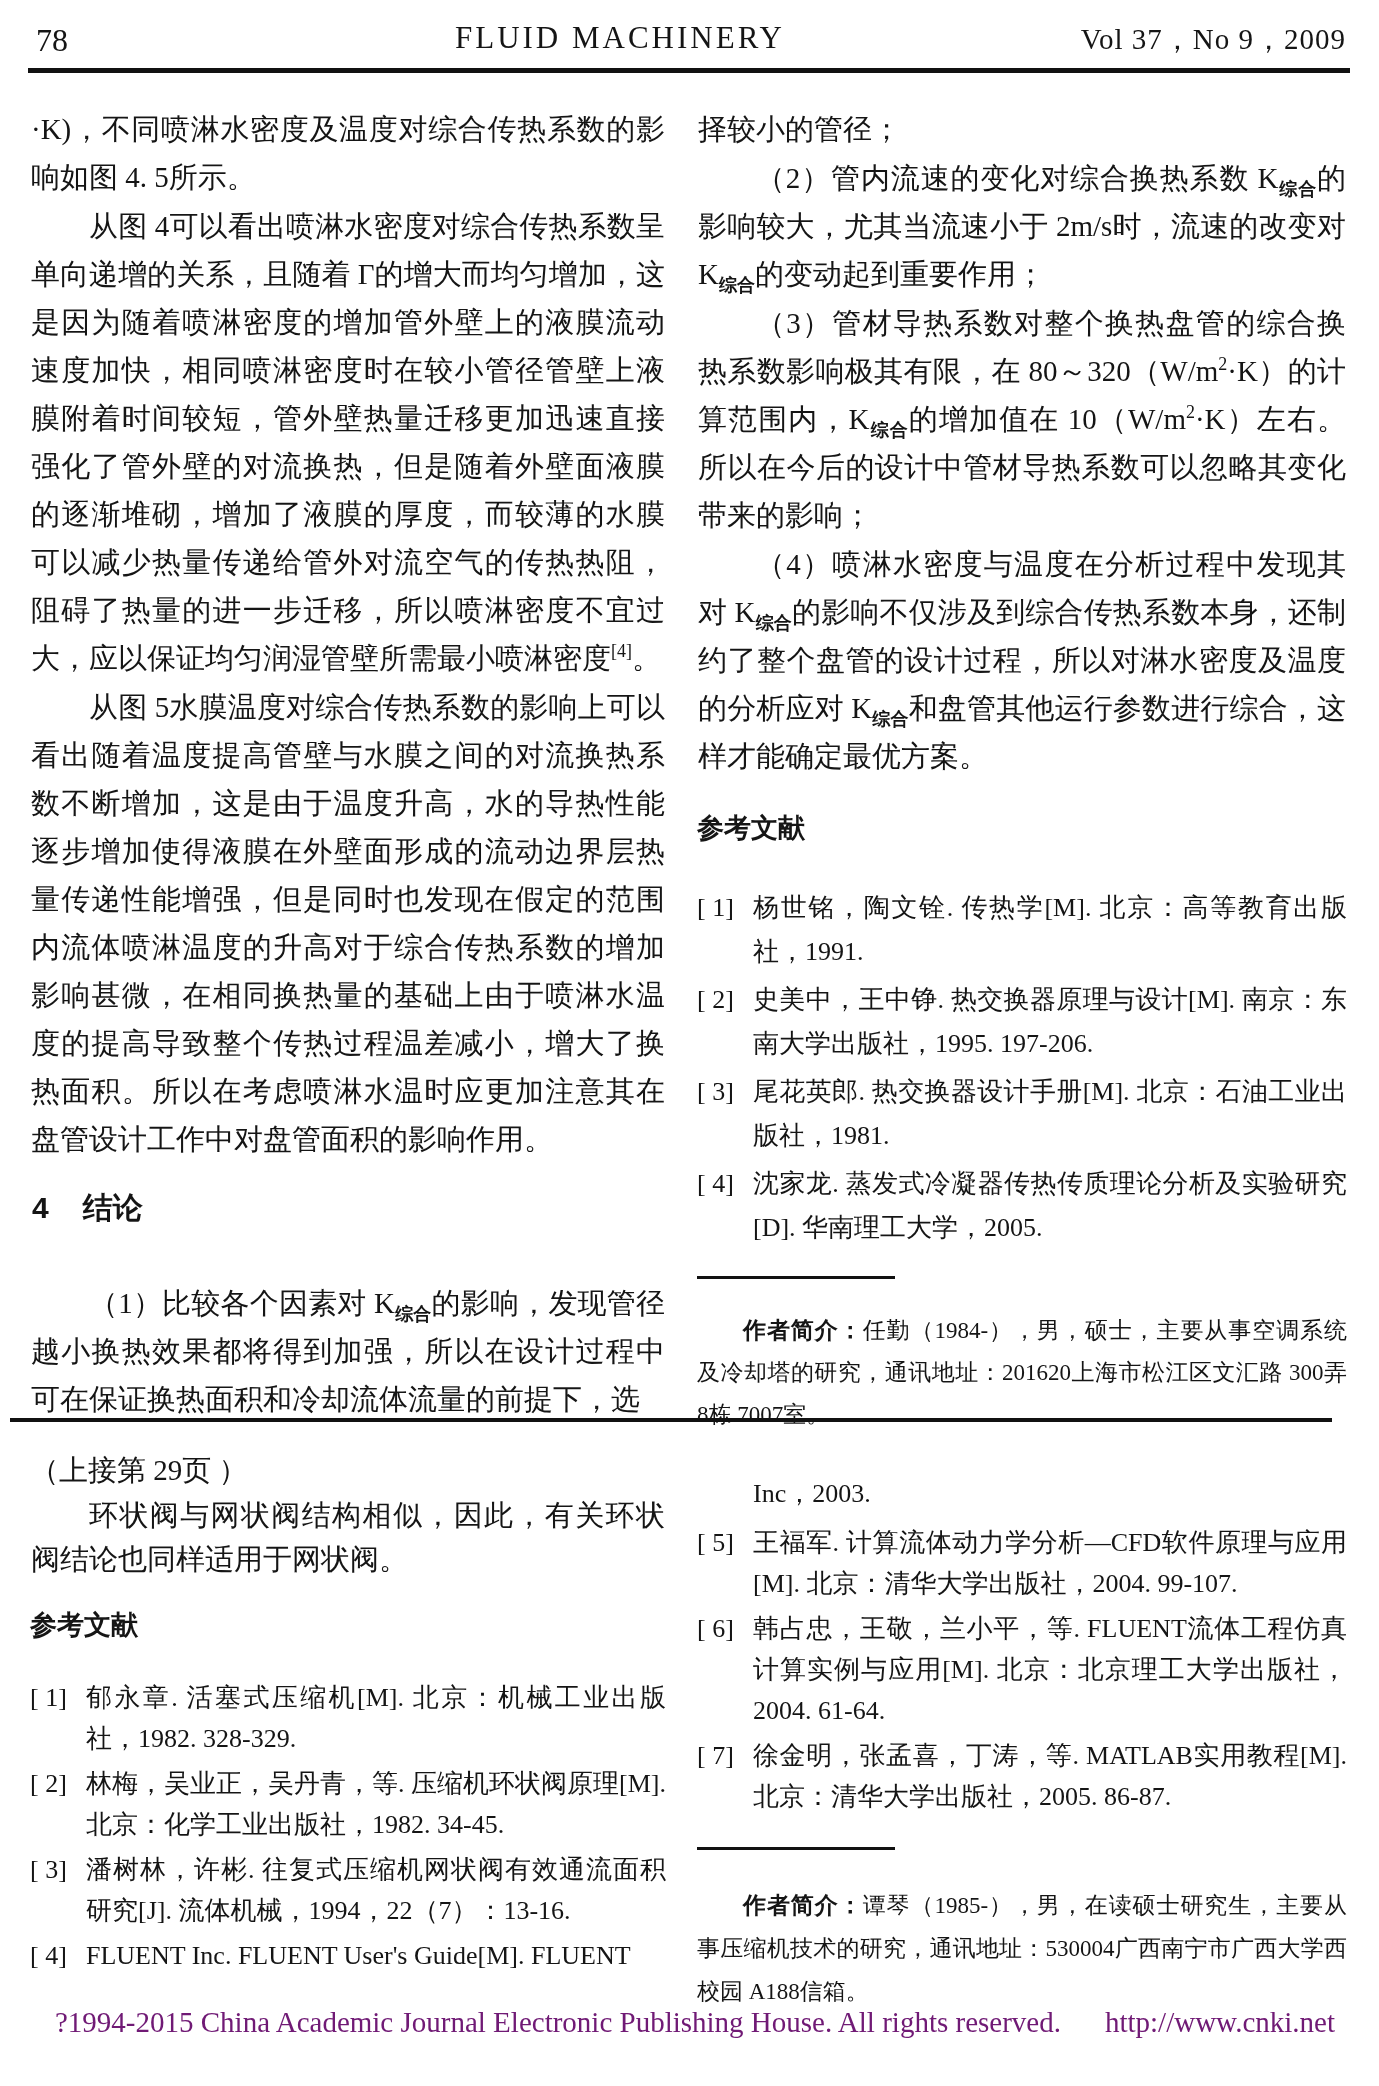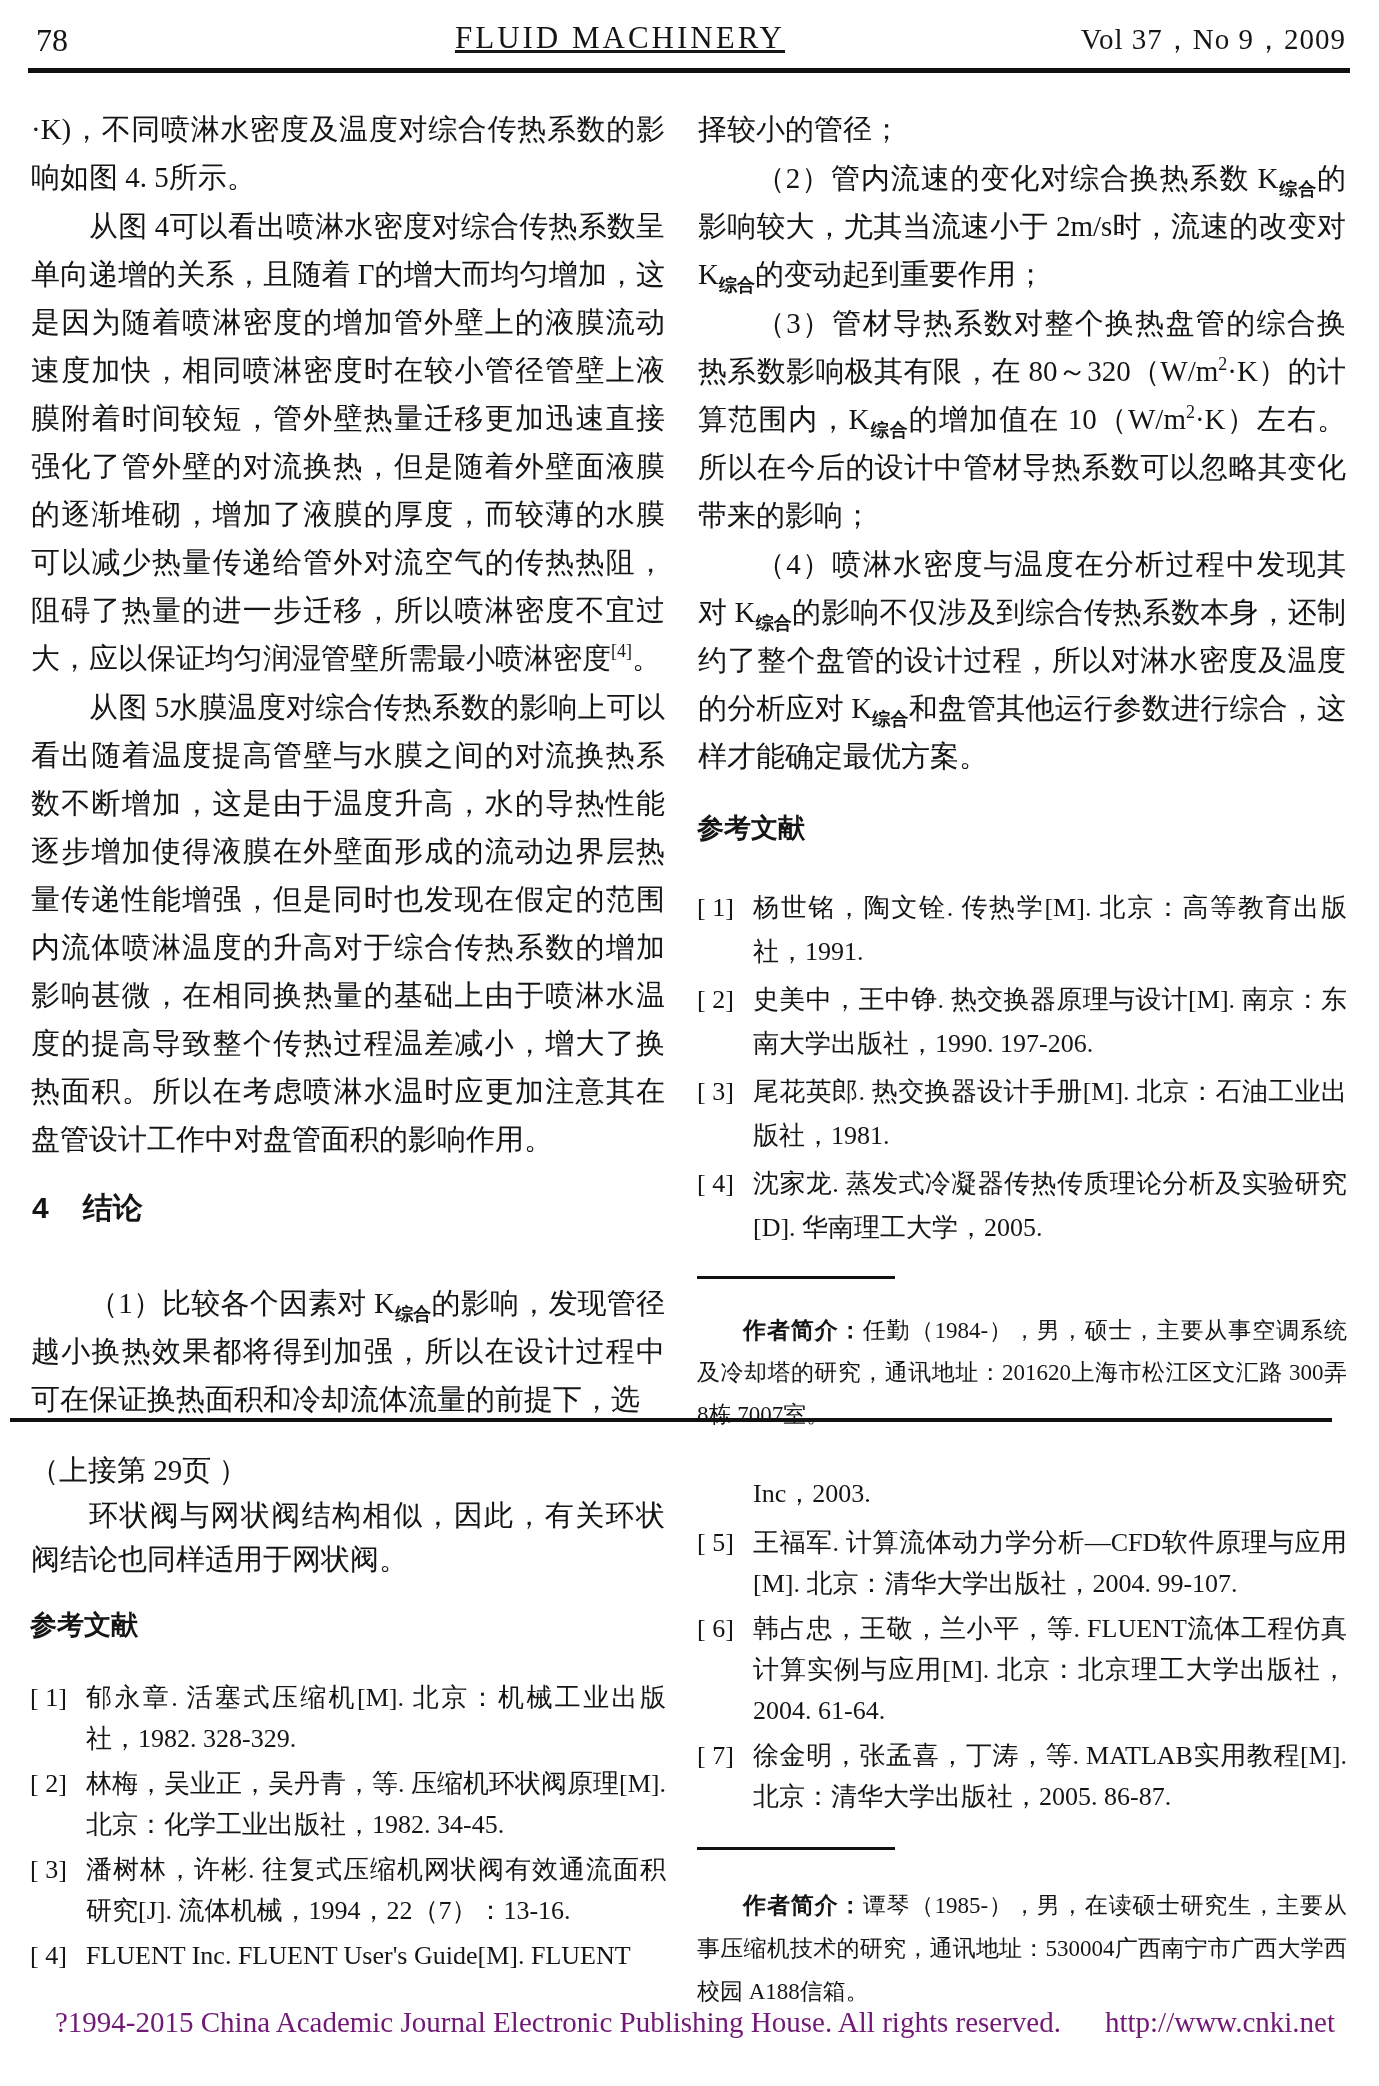--- a/index.html
+++ b/index.html
@@ -3,21 +3,21 @@
 <meta charset="utf-8">
 <style>
   html,body{margin:0;padding:0;background:#e8e8e8;}
   .page{
     position:relative;width:1379px;height:2086px;background:#ffffff;
     margin:0 auto;overflow:hidden;color:#151515;
     font-family:"Liberation Serif","DejaVu Serif",serif;
   }
   
   .hdr-pagenum{position:absolute;top:22px;left:36px;font-size:32px;}
-  .hdr-journal{position:absolute;top:20px;left:340px;width:560px;text-align:center;font-size:31px;letter-spacing:3px;text-decoration:underline;}
+  .hdr-journal{position:absolute;top:20px;left:340px;width:560px;text-align:center;font-size:31px;letter-spacing:3px;}
   .hdr-issue{position:absolute;top:20px;left:1020px;width:326px;text-align:right;font-size:29px;letter-spacing:1px;}
   .hdr-rule{position:absolute;top:68px;left:28px;width:1322px;height:5px;background:#111;}
   
   .col{position:absolute;text-align:justify;}
   .c1l{top:104px;left:30px;width:636px;}
   .c1r{top:104px;left:697px;width:650px;}
   .body-p{font-size:29px;line-height:48px;margin:1px;text-indent:2em;text-align:justify;}
   .noindent{text-indent:0;}
   sup{font-size:0.62em;line-height:0;}
   sub{font-size:0.62em;line-height:0;font-weight:bold;}
@@ -71,21 +71,21 @@
     <p class="body-p">（4）喷淋水密度与温度在分析过程中发现其对 K<sub>综合</sub>的影响不仅涉及到综合传热系数本身，还制约了整个盘管的设计过程，所以对淋水密度及温度的分析应对 K<sub>综合</sub>和盘管其他运行参数进行综合，这样才能确定最优方案。</p>
     <h3 class="ref-h">参考文献</h3>
     <ol class="refs">
   <li class="ref">
     <span class="ref-label">[ 1]</span>
     <span class="ref-text">杨世铭，陶文铨. 传热学[M]. 北京：高等教育出版社，1991.</span>
   </li>
 
   <li class="ref">
     <span class="ref-label">[ 2]</span>
-    <span class="ref-text">史美中，王中铮. 热交换器原理与设计[M]. 南京：东南大学出版社，1990. 197-206.</span>
+    <span class="ref-text">史美中，王中铮. 热交换器原理与设计[M]. 南京：东南大学出版社，1995. 197-206.</span>
   </li>
 
   <li class="ref">
     <span class="ref-label">[ 3]</span>
     <span class="ref-text">尾花英郎. 热交换器设计手册[M]. 北京：石油工业出版社，1981.</span>
   </li>
 
   <li class="ref">
     <span class="ref-label">[ 4]</span>
     <span class="ref-text">沈家龙. 蒸发式冷凝器传热传质理论分析及实验研究[D]. 华南理工大学，2005.</span>

